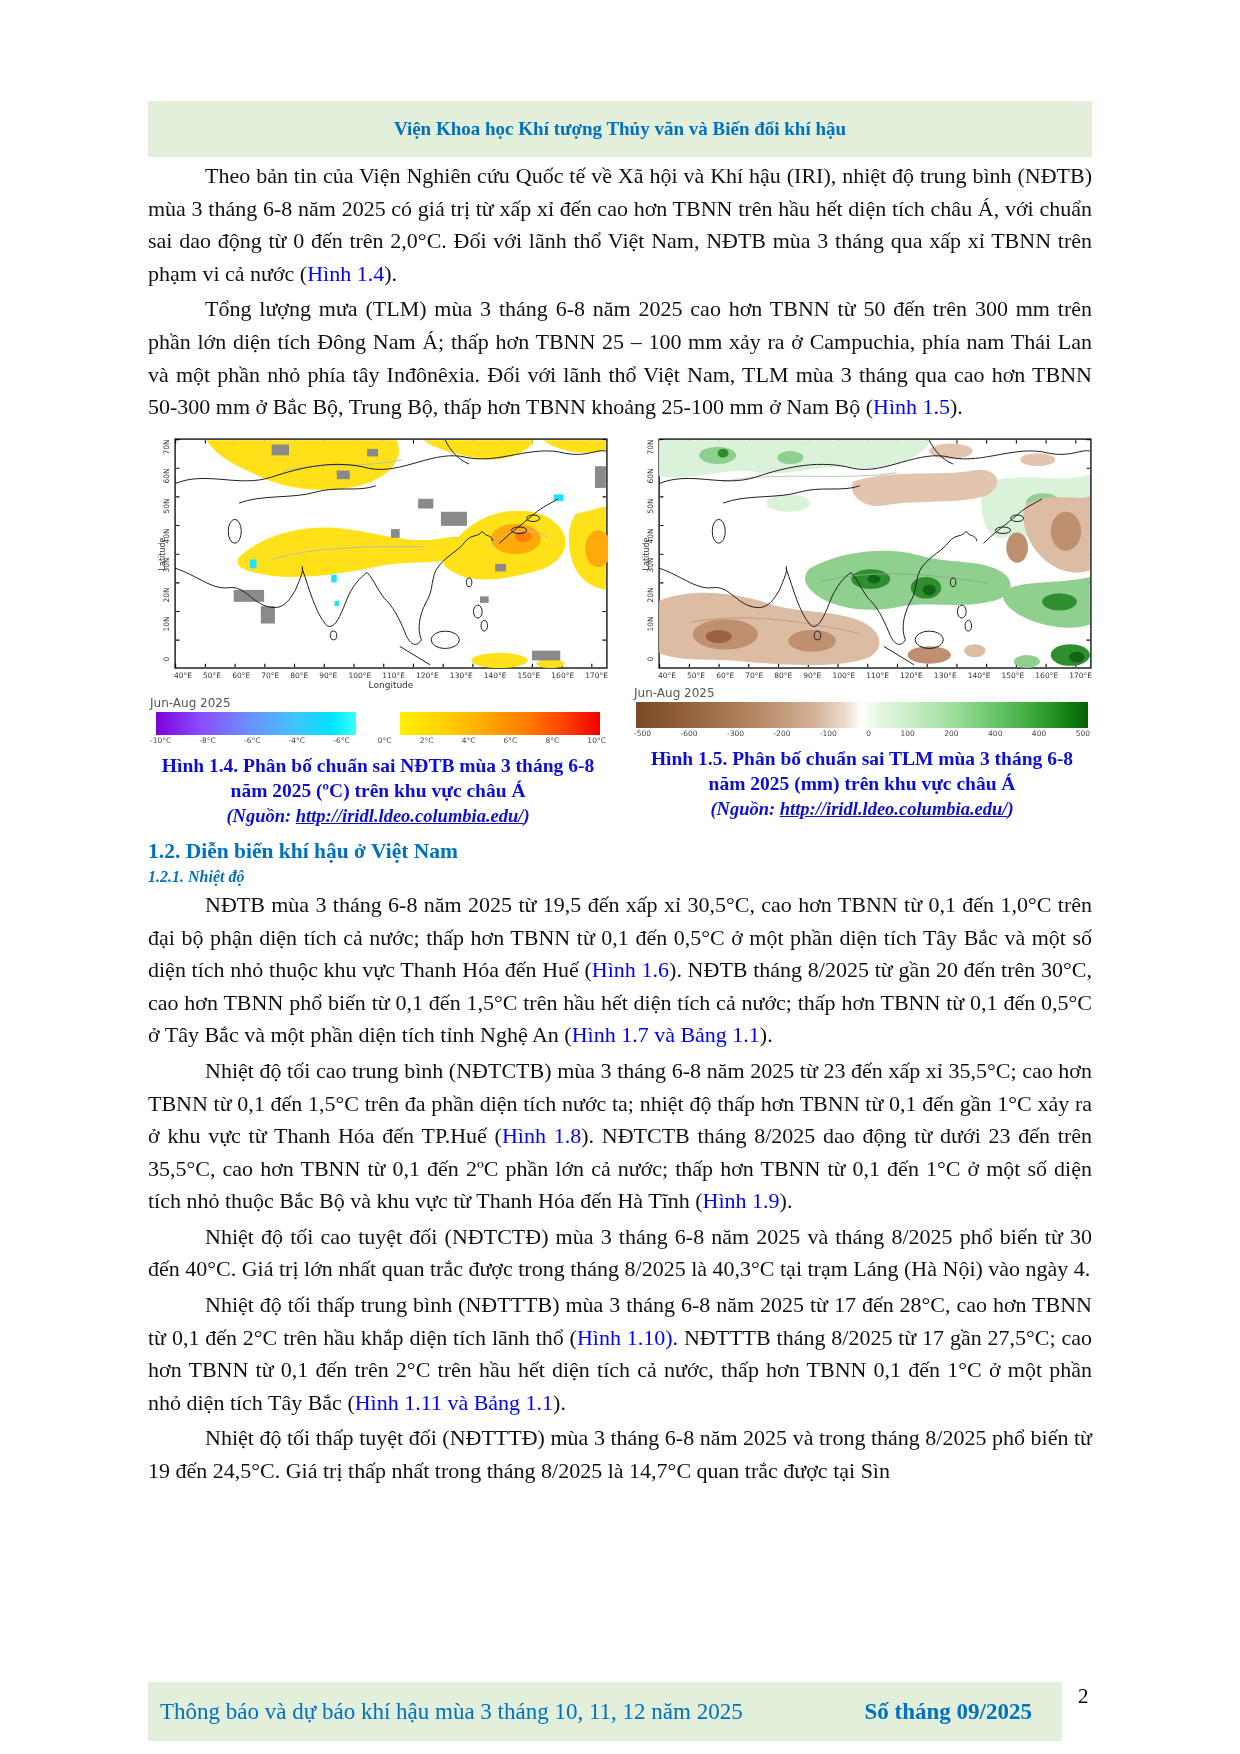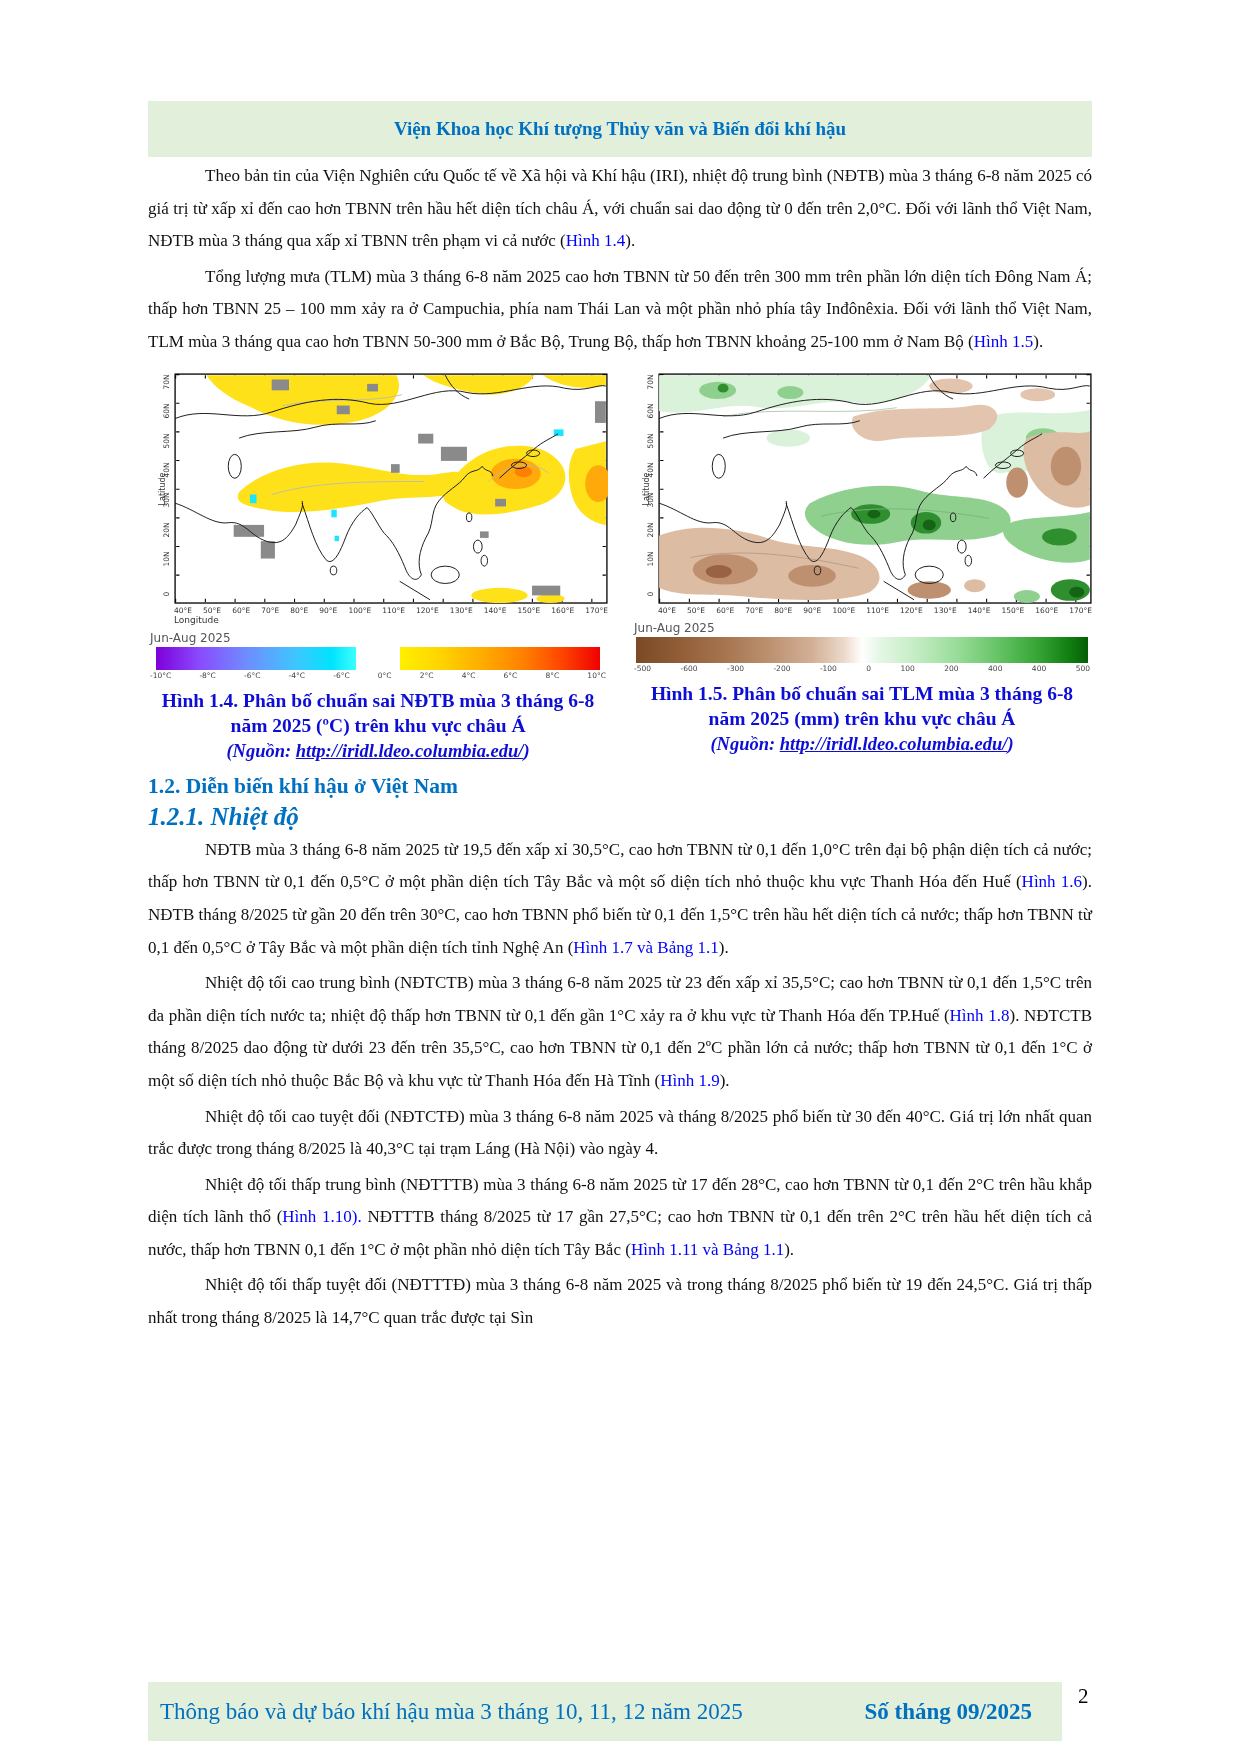--- a/index.html
+++ b/index.html
@@ -24,21 +24,21 @@
   .band{
     background:var(--band-green);
     color:var(--heading-blue);
   }
   .header-band{
     height:56px;
     display:flex;align-items:center;justify-content:center;
     font-weight:bold;font-size:19px;
   }
   .body-par{
-    font-size:17px;line-height:32.6px;
+    font-size:22px;line-height:32.6px;
     text-align:justify;
     text-indent:57px;
     margin-top:3px;
   }
   .body-par .link{color:var(--link-blue);}
   
   .figures-row{
     display:flex;gap:24px;margin-top:14px;align-items:flex-start;
   }
   figure{width:460px;}
@@ -59,21 +59,21 @@
     font-family:"DejaVu Sans", sans-serif;font-size:7.5px;color:#333;
     transform:rotate(-90deg);white-space:nowrap;
   }
   .map-svg{flex:1;display:block;background:#fff;}
   .lon-axis{
     display:flex;justify-content:space-between;
     margin-left:26px;padding:1px 0 0 0;
   }
   .lon-tick{font-family:"DejaVu Sans", sans-serif;font-size:7.5px;color:#333;}
   .xlabel{
-    margin-left:26px;text-align:left;
+    margin-left:26px;text-align:center;
     font-family:"DejaVu Sans", sans-serif;font-size:9px;color:#333;
   }
   .date-label{
     font-family:"DejaVu Sans", sans-serif;font-size:12px;color:#555;
     margin:6px 0 2px 2px;
   }
   .cbar{display:flex;height:23px;margin:2px 8px 0 8px;}
   .cb{height:100%;}
   .cb.neg{width:45%;background:linear-gradient(to right,#7d00d9 0%,#8a4bff 22%,#6f8cff 45%,#3ec6ff 70%,#00e4ff 88%,#3cffff 100%);}
   .cb-gap{width:10%;}
@@ -91,21 +91,21 @@
   .fig-source{
     color:var(--caption-blue);font-style:italic;font-size:18.5px;margin-top:3px;font-weight:bold;
   }
   .src-url{color:var(--caption-blue);text-decoration:underline;cursor:pointer;}
   
   .h2{
     color:var(--heading-blue);font-weight:bold;font-size:21.5px;
     margin-top:12px;
   }
   .h3{
-    color:var(--heading-blue);font-weight:bold;font-style:italic;font-size:25px;
+    color:var(--heading-blue);font-weight:bold;font-style:italic;font-size:16px;
     margin-top:4px;
   }
   
   .footer-row{position:absolute;left:148px;top:1638px;width:1000px;}
   .footer-band{
     width:914px;height:59px;
     display:flex;align-items:center;justify-content:space-between;
     padding:0 30px 0 12px;
     font-size:23px;
   }

